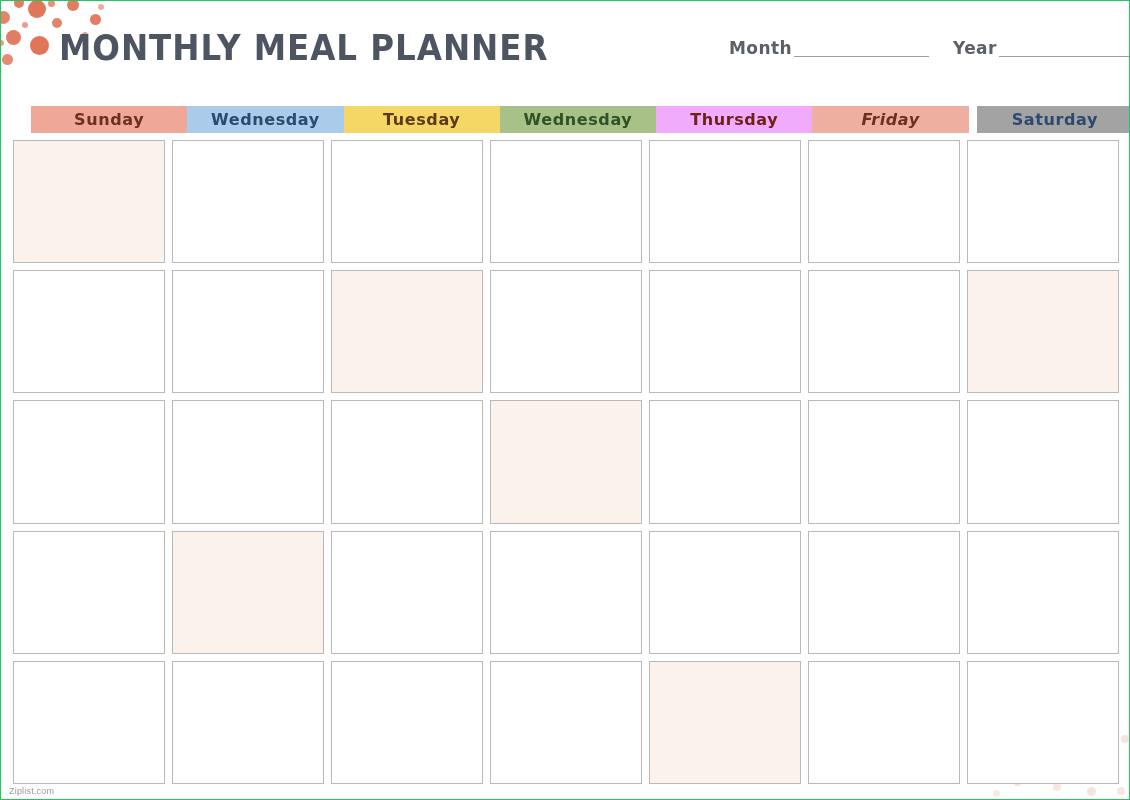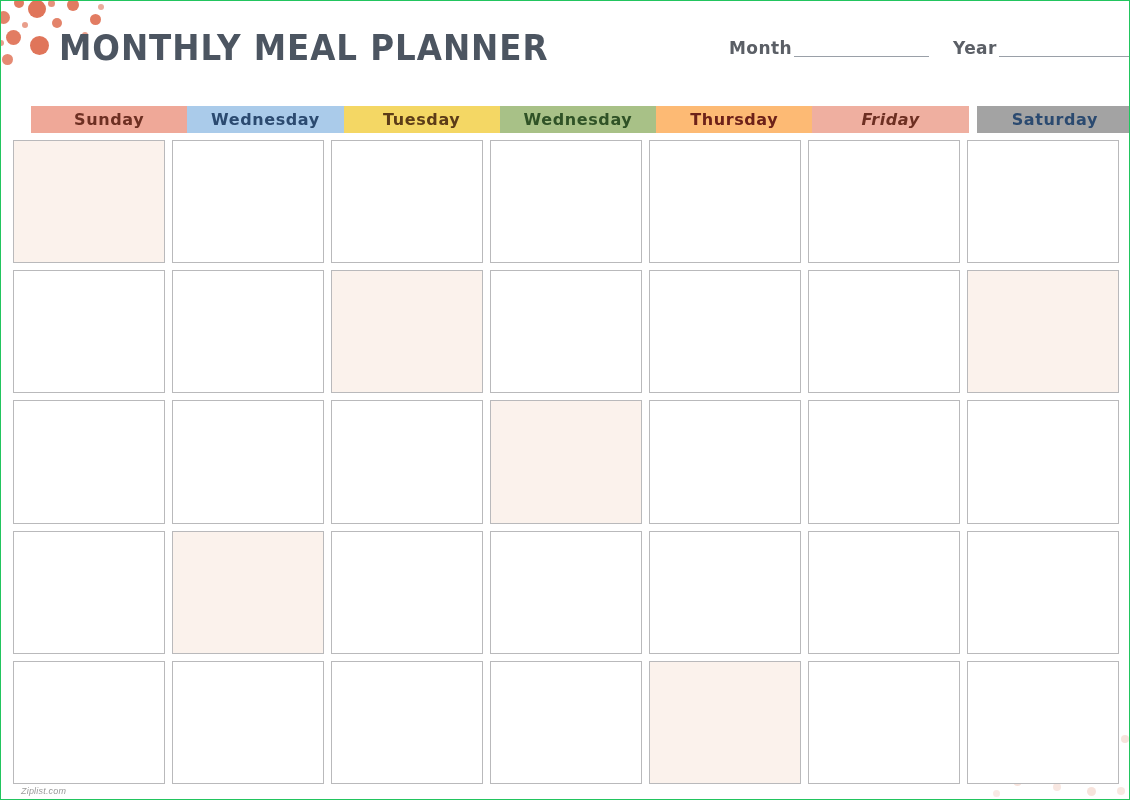--- a/index.html
+++ b/index.html
@@ -129,28 +129,27 @@
     box-sizing: border-box;
     background: #ffffff;
   }
   .cell.tinted {
     background: #fbf2ec;
   }
 
   
   .footer {
     position: absolute;
-    left: 20px;
+    left: 8px;
     bottom: 3px;
     font-family: "Liberation Sans", sans-serif;
     font-size: 9px;
     color: #9a9a9a;
     letter-spacing: 0.2px;
     z-index: 3;
-    font-style: italic;
   }
 </style>
 </head>
 <body>
 
 <div class="page">
 
   <div class="dots-layer" id="dots-top-left">
       <div class="dot" style="left: 13px; top: -3px; width: 10px; height: 10px; background: rgb(224, 117, 90); opacity: 0.95;"></div>
       <div class="dot" style="left: 27px; top: -1px; width: 18px; height: 18px; background: rgb(224, 117, 90); opacity: 1;"></div>
@@ -211,21 +210,21 @@
       </div>
       <div class="dayheader" style="background: rgb(170, 203, 234); color: rgb(43, 74, 112);">
         <span>Wednesday</span>
       </div>
       <div class="dayheader" style="background: rgb(244, 215, 100); color: rgb(92, 60, 24);">
         <span>Tuesday</span>
       </div>
       <div class="dayheader" style="background: rgb(168, 193, 135); color: rgb(47, 82, 38);">
         <span>Wednesday</span>
       </div>
-      <div class="dayheader" style="background: #fdba74; color: rgb(109, 33, 25);">
+      <div class="dayheader" style="background: #f0abfc; color: rgb(109, 33, 25);">
         <span>Thursday</span>
       </div>
       <div class="dayheader" style="background: rgb(239, 175, 160); color: rgb(109, 47, 34); font-style: italic;">
         <span>Friday</span>
       </div>
       <div class="dayheader" style="background: #a3a3a3; color: rgb(43, 74, 112); margin-left: 8px;">
         <span>Saturday</span>
       </div>
     </div>
 

